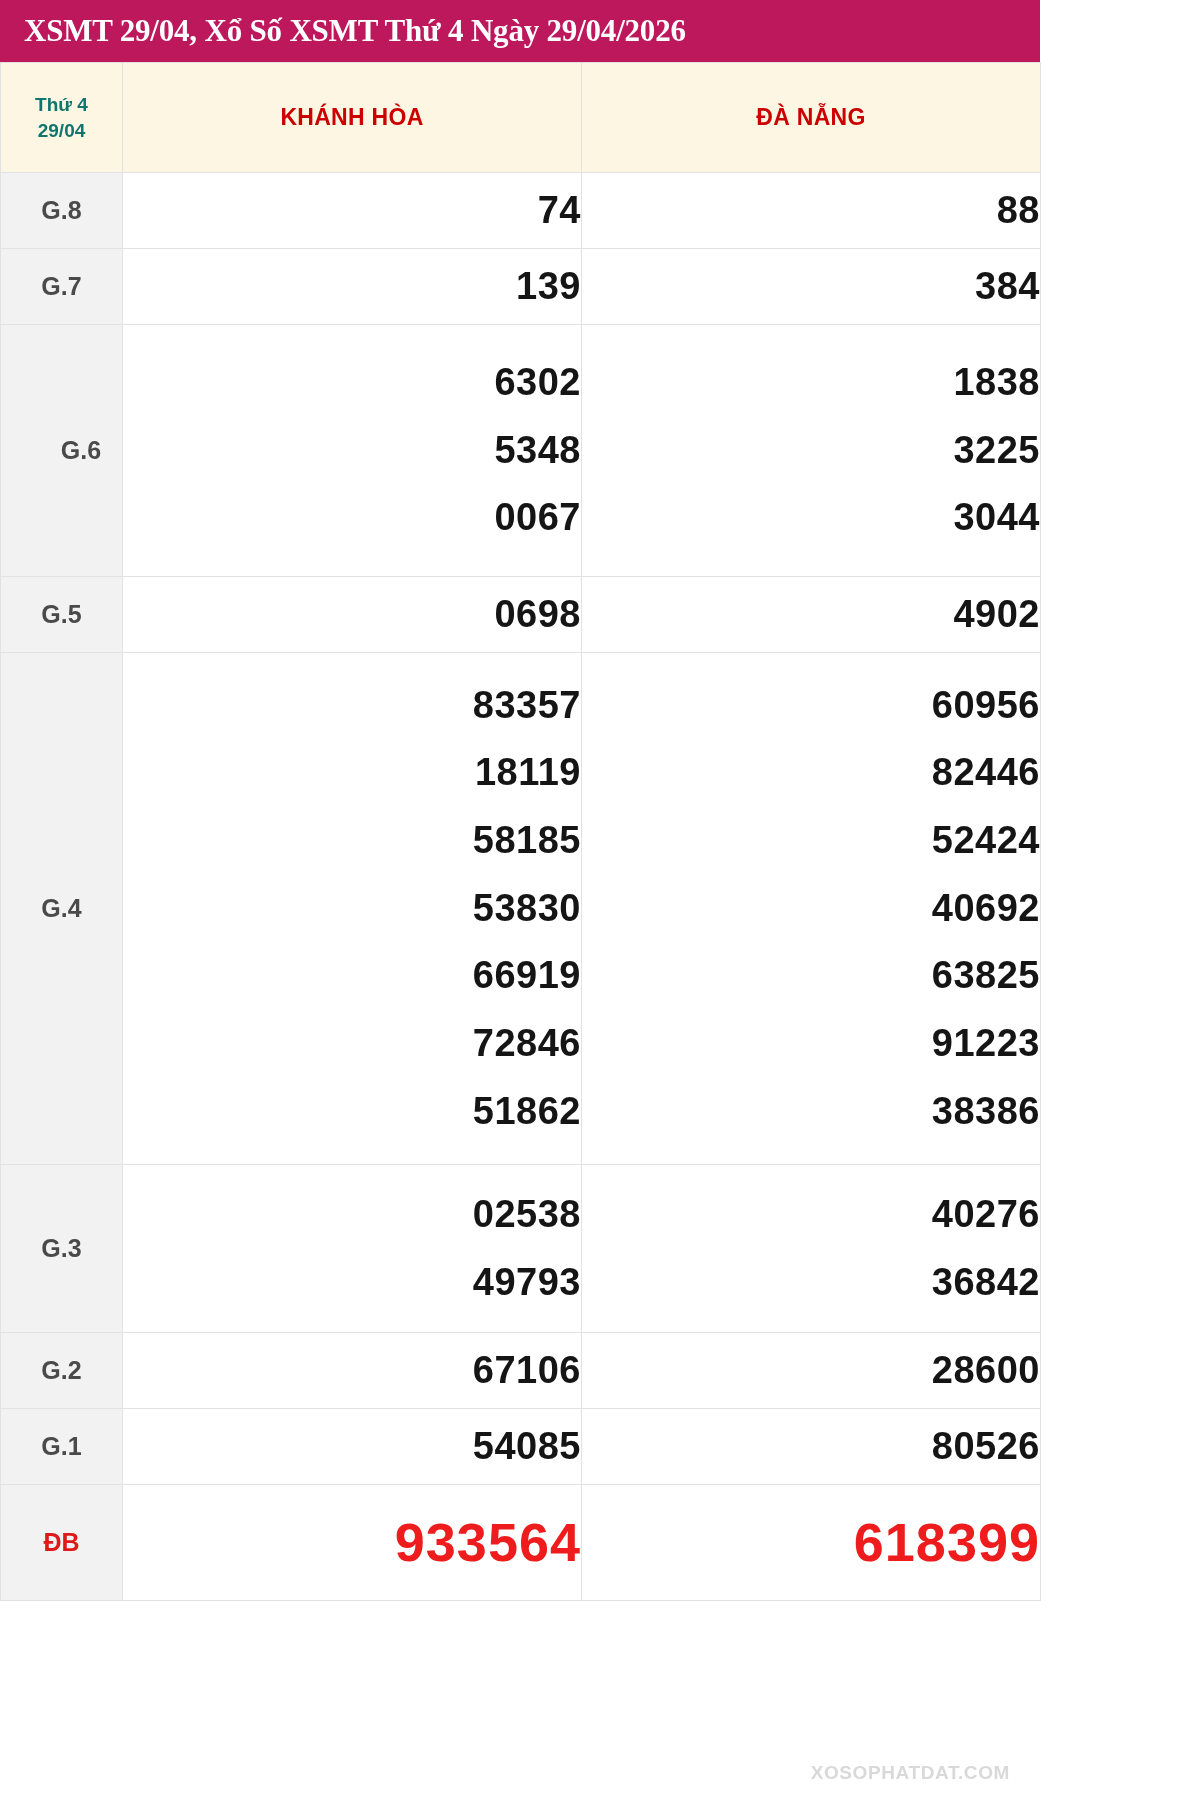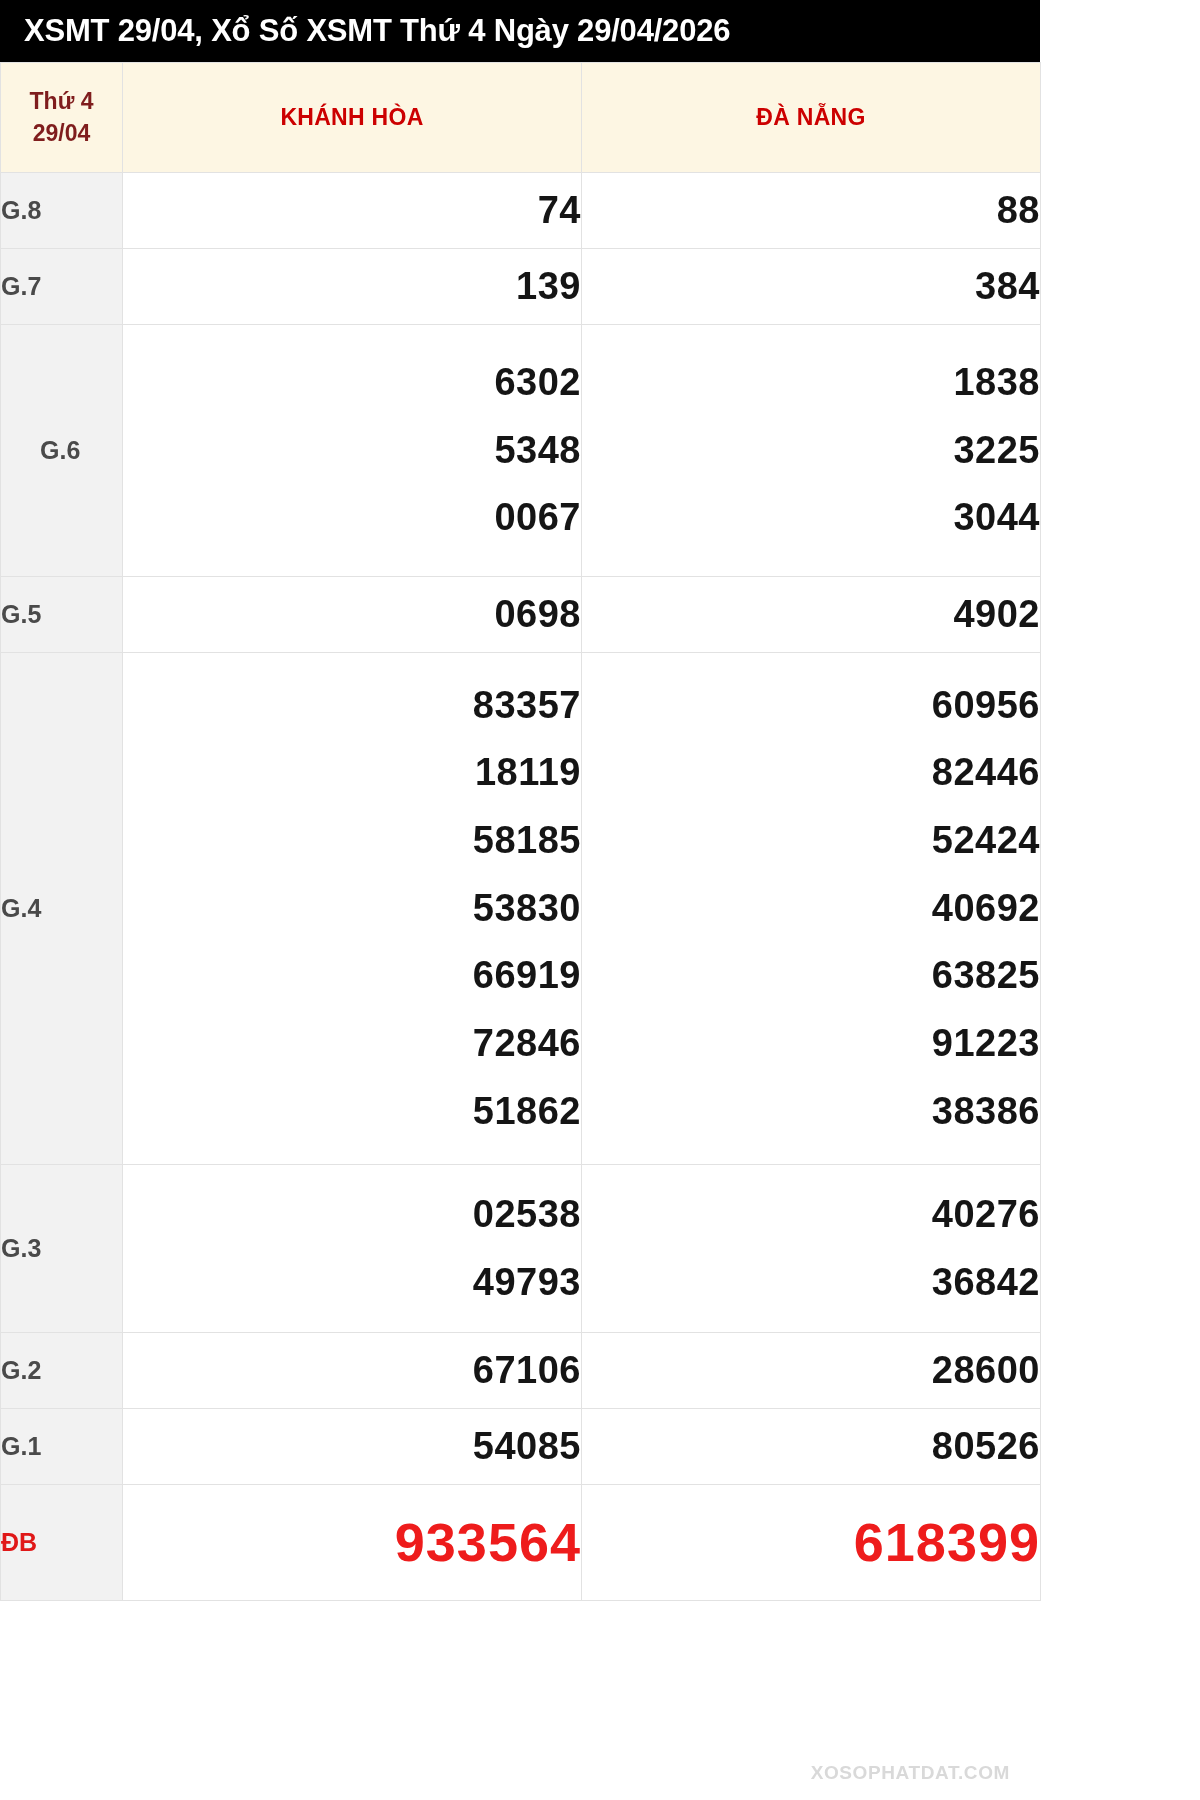--- a/index.html
+++ b/index.html
@@ -19,24 +19,25 @@
   .page {
     width: 1040px;
     height: 1800px;
     position: relative;
     background: #ffffff;
   }
 
   
   .title-bar {
     height: 62px;
-    background: #000000;
+    background: #be185d;
     display: flex;
     align-items: center;
     padding-left: 24px;
+    font-family: Liberation Serif, serif;
   }
   .title-bar .title-text {
     color: #ffffff;
     font-size: 31px;
     font-weight: 700;
     letter-spacing: -0.2px;
     white-space: nowrap;
   }
 
   
@@ -53,40 +54,41 @@
     vertical-align: middle;
     padding: 0;
   }
 
   
   thead th {
     background: #fdf6e3;
     height: 110px;
   }
   .date-cell {
-    color: #7f1d1d;
-    font-size: 23px;
+    color: #0f766e;
+    font-size: 19px;
     font-weight: 700;
     line-height: 1.35;
     text-align: center;
   }
   .prov-name {
     color: #cc0000;
     font-size: 23px;
     font-weight: 700;
     text-align: center;
     letter-spacing: 0.3px;
   }
 
   
   td.label {
     background: #f2f2f2;
     color: #4a4a4a;
     font-size: 25px;
     font-weight: 700;
+    text-align: center;
   }
   td.label.db {
     color: #e01818;
   }
 
   
   td.nums {
     background: #ffffff;
     text-align: right;
     color: #151515;

